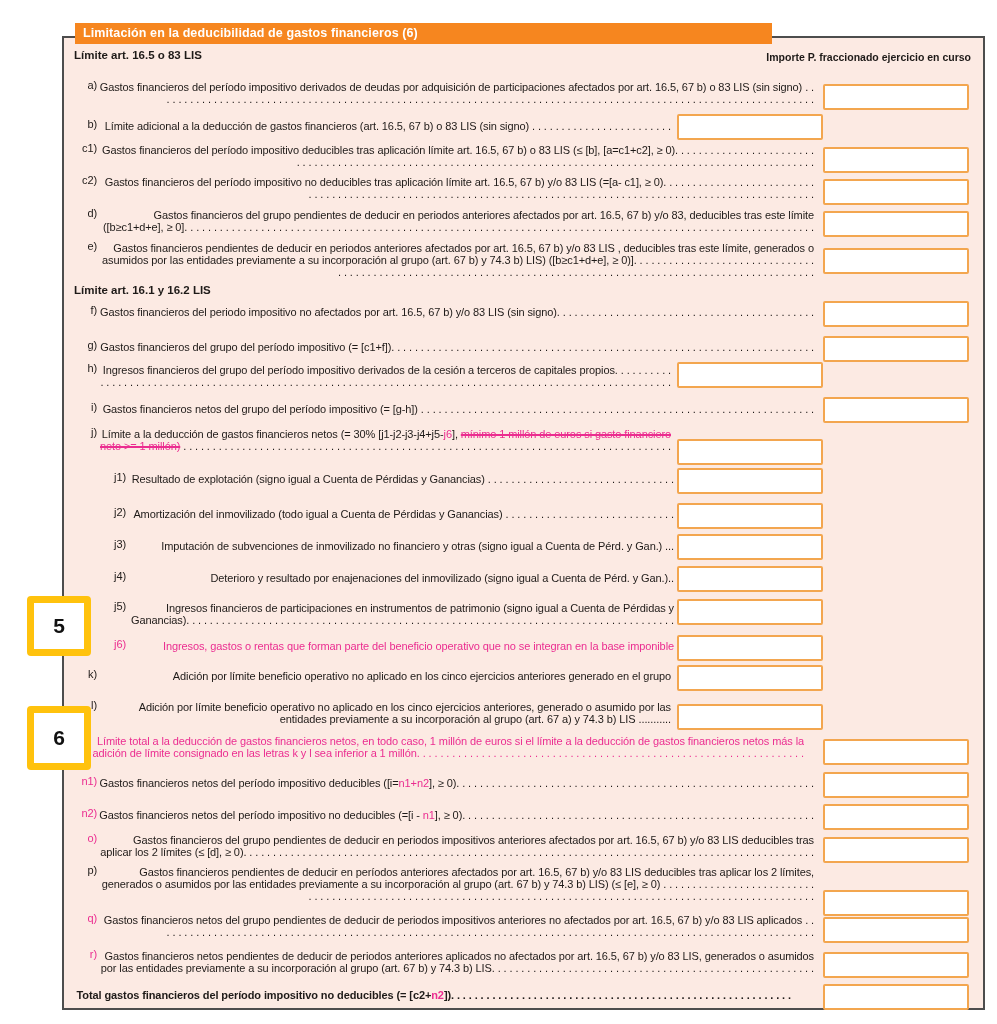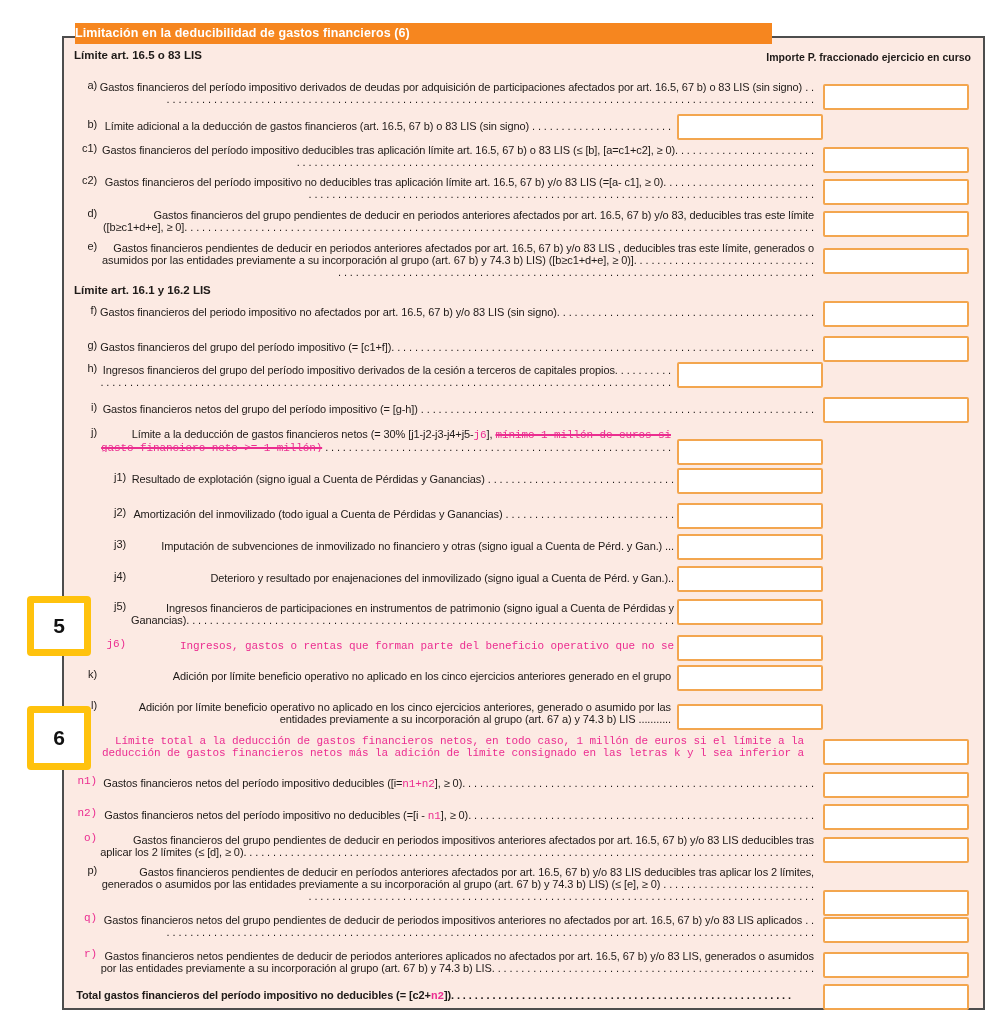--- a/index.html
+++ b/index.html
@@ -10,37 +10,37 @@
     --callout:#FFC20D;
     --ink:#1e1a18;
   }
   html,body{margin:0;padding:0;background:#fff;}
   .page{position:relative;width:997px;height:1024px;background:#fff;overflow:hidden;
         font-family:"Liberation Sans",sans-serif;color:var(--ink);}
   .form{position:absolute;left:62px;top:36px;width:923px;height:974px;box-sizing:border-box;
         background:var(--formbg);border:2px solid #4d4d4d;text-align:right;}
   .banner{position:absolute;left:75px;top:23px;width:697px;height:21px;z-index:3;
         background:var(--orange);color:#fff;font-weight:bold;font-size:12.5px;line-height:21px;
-        padding-left:0;box-sizing:border-box;letter-spacing:0.1px;}
+        padding-left:8px;box-sizing:border-box;letter-spacing:0.1px;}
   .col-title{position:absolute;top:13px;right:12px;font-weight:bold;font-size:10.5px;margin-left:39px;}
   .sec{position:absolute;left:10px;font-weight:bold;font-size:11.5px;}
   .row{position:absolute;left:10px;right:8px;display:flex;align-items:flex-start;
        font-size:11px;line-height:12px;letter-spacing:-0.1px;}
   .row .lbl{flex:none;width:23px;}
   .row.sub{padding-left:28px;}
   .row.sub .lbl{width:24px;}
   .row.noLbl{padding-left:13px;}
   .row .txt{margin:2px;overflow:hidden;}
   .right .txt{width:715px;}
   .mid .txt{width:572px;}
   .sub .txt{width:546px;}
   .l1{max-height:12px;}
   .l2{max-height:24px;}
   .l3{max-height:36px;}
-  .pink{color:var(--pink);font-family:Liberation Mono, monospace;}
+  .pink{color:var(--pink);}
   .strike{text-decoration:line-through;text-decoration-thickness:1.5px;}
   .bold{font-weight:bold;}
   .box{position:absolute;width:146px;height:26px;box-sizing:border-box;background:#fff;
        border:2px solid var(--boxborder);border-radius:2px;}
   .box.r{left:759px;}
   .box.m{left:613px;}
   .callout{position:absolute;left:27px;width:50px;z-index:4;background:#fff;
        border:7px solid var(--callout);border-radius:4px;display:flex;align-items:center;
        justify-content:center;font-weight:bold;font-size:21px;color:#111;}
 </style>

